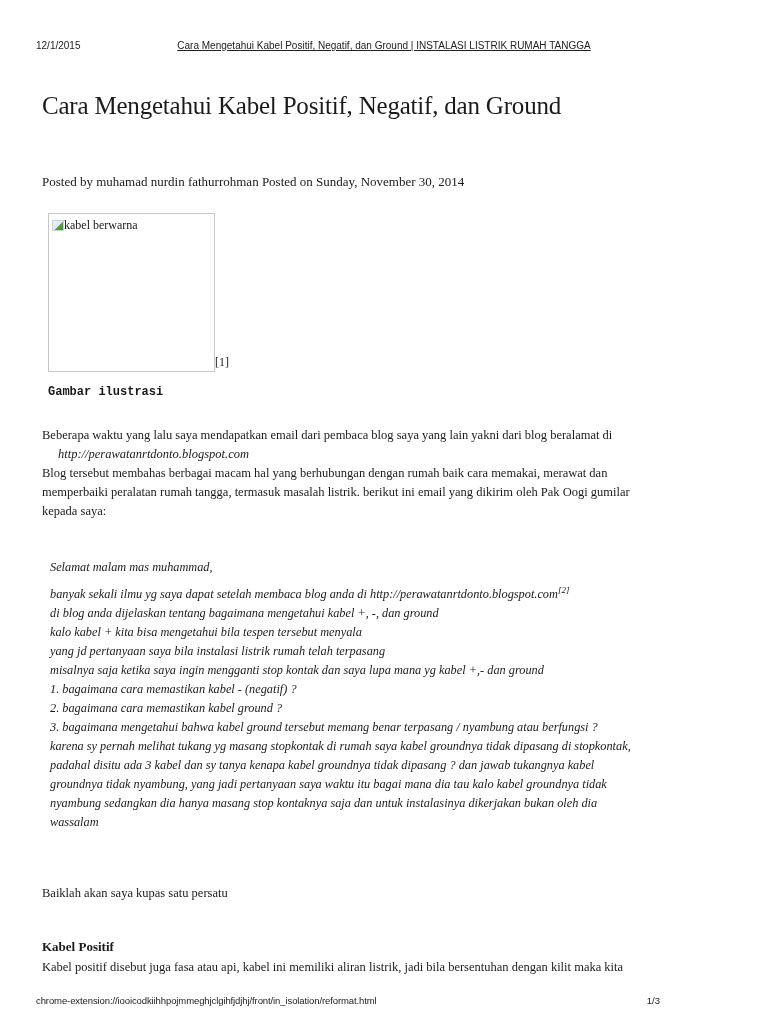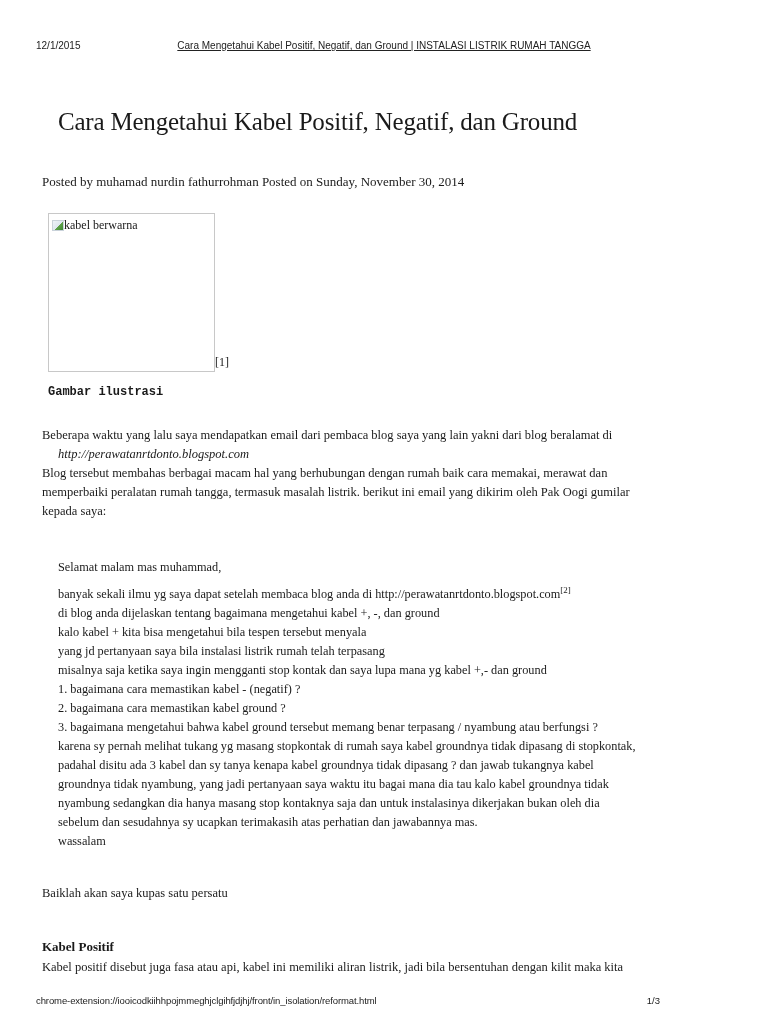--- a/index.html
+++ b/index.html
@@ -16,42 +16,42 @@
 
   .print-footer {
     position: absolute; top: 995px; left: 0; width: 696px; height: 14px;
     font-family: "Liberation Sans", "DejaVu Sans", sans-serif; font-size: 9.5px; color: #222;
   }
   .print-footer .url { position: absolute; left: 36px; top: 0; letter-spacing: -0.1px; }
   .print-footer .page { position: absolute; right: 36px; top: 0; }
 
   .article { position: absolute; left: 42px; top: 88px; width: 690px; }
   .title {
-    font-size: 25px; font-weight: normal; margin: 16px; line-height: 36px; color: #1a1a1a;
+    font-size: 25px; font-weight: normal; margin: 0; line-height: 36px; color: #1a1a1a;
     letter-spacing: -0.2px;
   }
   .byline { position: absolute; top: 86px; left: 0; font-size: 13px; white-space: nowrap; }
 
   .figure { position: absolute; top: 125px; left: 6px; }
   .img-box {
     width: 165px; height: 157px; border: 1px solid #c8c8c8; position: relative; display: inline-block;
   }
   .img-box .broken { position: absolute; left: 3px; top: 4px; font-size: 12px; display: flex; align-items: center; }
   .broken-icon {
     display: inline-block; width: 12px; height: 11px; margin-right: 0; position: relative;
     background: linear-gradient(135deg, #eef3f8 0%, #dde6ee 55%, #5fa24a 56%, #3e8a35 100%);
     border: 1px solid #c9d2da; box-sizing: border-box;
   }
   .fn1 { position: absolute; left: 167px; top: 142px; font-size: 12px; }
   .caption { position: absolute; top: 172px; left: 0; font-size: 12px; font-weight: bold; white-space: nowrap; font-family: Liberation Mono, monospace; }
 
   .para { position: absolute; left: 0; font-size: 12.5px; line-height: 19px; width: 690px; }
   .p1 { top: 338px; }
   .p1 .url-line { font-style: italic; padding-left: 4px; margin-left: 12px; }
-  .email { position: absolute; left: 16px; top: 470px; font-size: 12.3px; line-height: 19px; width: 700px; }
+  .email { position: absolute; left: 8px; top: 470px; font-size: 12.3px; line-height: 19px; font-style: italic; width: 700px; }
   .email .sup { font-size: 9px; vertical-align: 5px; }
   .email .gap { height: 4px; }
   .p-baik { top: 796px; }
   .heading-pos { position: absolute; top: 851px; left: 0; font-size: 13px; font-weight: bold; text-align: right; }
   .p-pos { top: 870px; }
 </style>
 </head>
 <body>
 
 <div class="print-header">
@@ -90,21 +90,20 @@
     <div>kalo kabel + kita bisa mengetahui bila tespen tersebut menyala</div>
     <div>yang jd pertanyaan saya bila instalasi listrik rumah telah terpasang</div>
     <div>misalnya saja ketika saya ingin mengganti stop kontak dan saya lupa mana yg kabel +,- dan ground</div>
     <div>1. bagaimana cara memastikan kabel - (negatif) ?</div>
     <div>2. bagaimana cara memastikan kabel ground ?</div>
     <div>3. bagaimana mengetahui bahwa kabel ground tersebut memang benar terpasang / nyambung atau   berfungsi ?</div>
     <div>karena sy pernah melihat tukang yg masang stopkontak di rumah saya kabel groundnya tidak dipasang di stopkontak,</div>
     <div>padahal disitu ada 3 kabel dan sy tanya kenapa kabel groundnya tidak dipasang ? dan jawab tukangnya kabel</div>
     <div>groundnya tidak nyambung, yang jadi pertanyaan saya waktu itu bagai mana dia tau kalo kabel groundnya tidak</div>
     <div>nyambung sedangkan dia hanya masang stop kontaknya saja dan untuk instalasinya dikerjakan bukan oleh dia</div>
-    <div>sebelum dan sesudahnya sy ucapkan terimakasih atas perhatian dan jawabannya mas.</div>
     <div>wassalam</div>
   </div>
 
   <div class="para p-baik">Baiklah akan saya kupas satu persatu</div>
 
   <div class="heading-pos">Kabel Positif</div>
   <div class="para p-pos">Kabel positif disebut juga fasa atau api, kabel ini memiliki aliran listrik, jadi bila bersentuhan dengan kilit maka kita</div>
 </div>
 
 <div class="print-footer">

